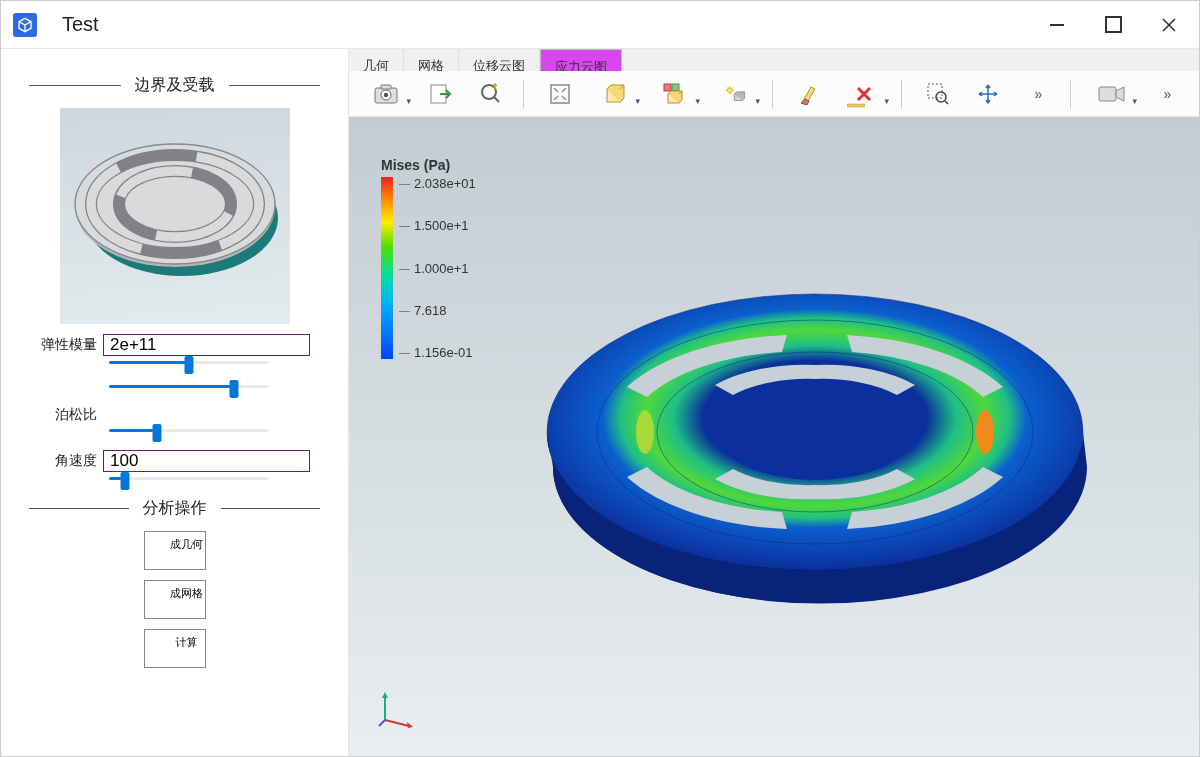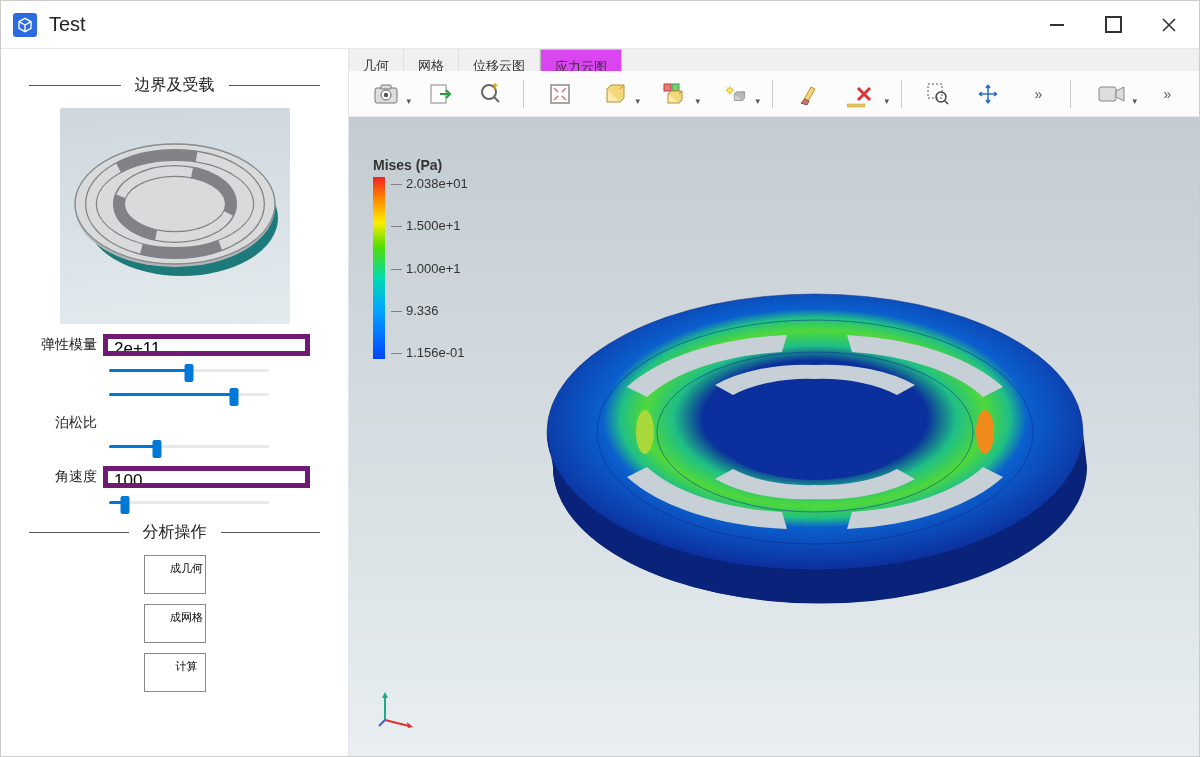--- a/index.html
+++ b/index.html
@@ -1,21 +1,21 @@
 <!DOCTYPE html>
 <html><head>
   <meta charset="utf-8">
   <style>
     * { box-sizing: border-box; margin: 0; padding: 0; }
     body { font-family: "Microsoft YaHei", "SimSun", Arial, sans-serif; background: #fff; }
     .window { width: 1200px; height: 757px; border: 1px solid #ccc; background: #fff; position: relative; }
     
     
     .titlebar { height: 48px; display: flex; align-items: center; justify-content: space-between; padding: 0 2px 0 12px; border-bottom: 1px solid #e8e8e8; }
-    .titlebar-left { display: flex; align-items: center; gap: 12px; }
+    .titlebar-left { display: flex; align-items: center; gap: 25px; }
     .app-icon { width: 24px; height: 24px; background: #2d6cdf; border-radius: 3px; display:flex; align-items:center; justify-content:center;}
     .app-icon svg { width:16px; height:16px; }
     .title-text { font-size: 20px; color: #222; }
     .win-controls { display: flex; }
     .win-btn { width: 56px; height: 46px; display: flex; align-items: center; justify-content: center; font-size: 18px; color: #333; cursor: pointer; }
     .win-btn.min::before { content:""; display:block; width:14px; height:2px; background:#333;}
     .win-btn.max::before { content:""; display:block; width:13px; height:13px; border:2px solid #333;}
     .win-btn.close svg { width:14px; height:14px; stroke:#333; stroke-width:1.6;}
     
     
@@ -23,23 +23,23 @@
     
     
     .sidebar { width: 357px; padding: 18px 28px; }
     .section-title { display: flex; align-items: center; margin: 8px 0 12px; }
     .section-title::before, .section-title::after { content: ""; flex: 1; height: 1px; background: #555; }
     .section-title span { padding: 0 14px; font-size: 16px; color: #222; }
     
     .preview { width: 230px; height: 216px; margin: 0 auto 10px; background: linear-gradient(175deg, #cdd7dd 0%, #e4ebef 100%); position: relative; border-radius:2px; display:flex; align-items:center; justify-content:center;}
     
     .params { padding: 0 10px; }
-    .param-row { display: flex; align-items: center; margin-bottom: 10px; }
+    .param-row { display: flex; align-items: center; margin-bottom: 2px; }
     .param-label { width: 64px; text-align: right; font-size: 14px; color: #222; padding-right: 6px; }
-    .param-input { flex: 1; height: 22px; border: 5px solid #701a75; padding: 0 6px; font-size: 17px; font-family: inherit; overflow: hidden; white-space: nowrap;}
+    .param-input { flex: 1; height: 22px; border: 1px solid #701a75; padding: 0 6px; font-size: 17px; font-family: inherit; overflow: hidden; white-space: nowrap;}
     .slider-row { margin: 2px 0 18px 70px; }
     .slider { width: 160px; height: 6px; position: relative;}
     .slider-track { position:absolute; top:3px; left:0; right:0; height:3px; background:#e7eaeb; border-radius:2px;}
     .slider-fill { position:absolute; top:3px; left:0; height:3px; background:#0078d7; border-radius:2px;}
     .slider-thumb { position:absolute; top:-2px; width:9px; height:18px; background:#0078d7; border-radius:2px; transform:translateX(-50%);}
     
     .ops { display: flex; flex-direction: column; align-items: center; gap: 10px; margin-top: 10px; }
     .op-btn { width: 62px; height: 39px; border: 1px solid #888; background: #fff; font-size: 11px; cursor: pointer; overflow: hidden; text-align:center; line-height:24px; white-space:nowrap;padding-left:24px;}
     
     
@@ -51,21 +51,21 @@
     .toolbar { height: 46px; background: #fcfcfc; display: flex; align-items: center; padding: 0 8px; gap: 2px; border-bottom: 1px solid #e8e8e8;}
     .tool-btn { width: 48px; height: 36px; display: flex; align-items: center; justify-content: center; cursor: pointer; border-radius: 2px; position: relative;}
     .tool-btn.wide { width: 58px;}
     .tool-sep { width: 1px; height: 28px; background: #ccc; margin: 0 10px 0 6px; }
     .dropdown-arrow { font-size: 9px; margin-left: 2px; color: #555; position:absolute; right:4px; bottom:6px;}
     .overflow-btn { font-size: 14px; color: #555; letter-spacing: -1px;}
     
     .viewport { flex: 1; background: linear-gradient(180deg, #c3ccd2 0%, #e8eef1 100%); position: relative; overflow: hidden;}
     
     
-    .legend { position: absolute; top: 40px; left: 24px; }
+    .legend { position: absolute; top: 40px; left: 32px; }
     .legend-title { font-size: 14px; font-weight: bold; color: #333; margin-bottom: 4px; }
     .legend-body { display:flex; align-items: center;}
     .color-bar { width: 12px; height: 182px; background: linear-gradient(180deg, #e22 0%, #ff8800 12%, #ffee00 25%, #55dd00 38%, #00ddaa 55%, #00aaff 72%, #0044ff 100%); }
     .legend-ticks { display:flex; flex-direction:column; justify-content:space-between; margin-left:6px; height:182px;}
     .legend-tick { font-size: 13px; color: #333; line-height:1; display:flex; align-items:center;}
     .legend-tick::before { content:"—"; margin-right:4px; color:#666; font-size:11px;}
     
     
     .triad { position: absolute; bottom: 28px; left: 28px; width: 40px; height: 40px; }
     
@@ -285,21 +285,21 @@
       <div class="viewport">
 
         <div class="legend">
           <div class="legend-title">Mises (Pa)</div>
           <div class="legend-body">
             <div class="color-bar"></div>
             <div class="legend-ticks">
               <div class="legend-tick">2.038e+01</div>
               <div class="legend-tick">1.500e+1</div>
               <div class="legend-tick">1.000e+1</div>
-              <div class="legend-tick">9.336</div>
+              <div class="legend-tick">7.618</div>
               <div class="legend-tick">1.156e-01</div>
             </div>
           </div>
         </div>
 
         <div class="sim-model">
           <svg width="560" height="380" viewBox="0 0 560 380">
             <defs>
               <radialGradient id="stressGrad" cx="50%" cy="45%" r="55%">
                 <stop offset="0%" stop-color="#0b2f9c"></stop>

